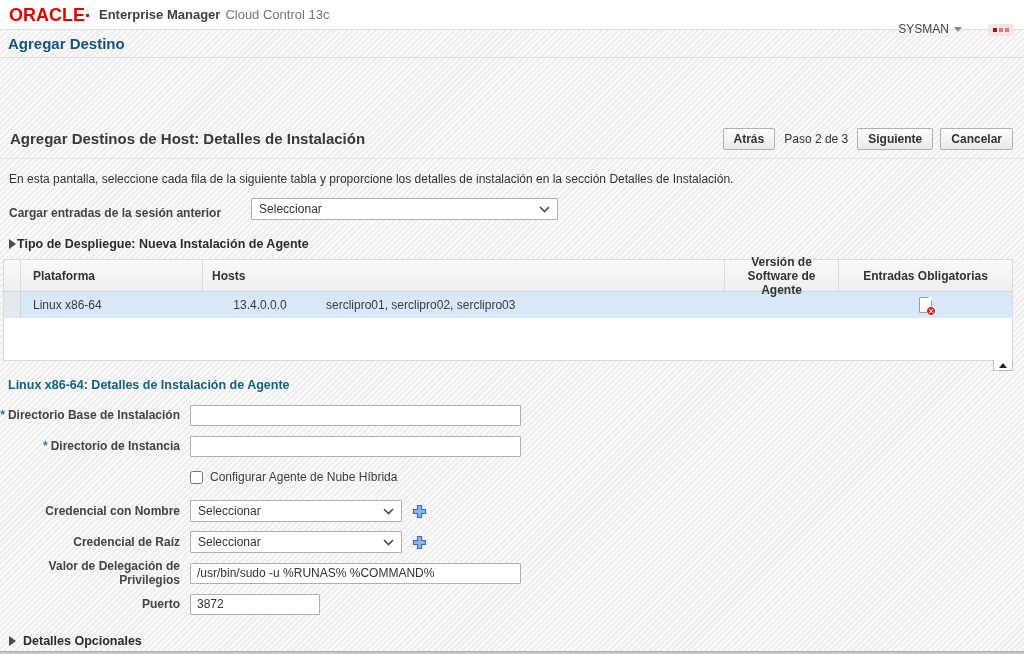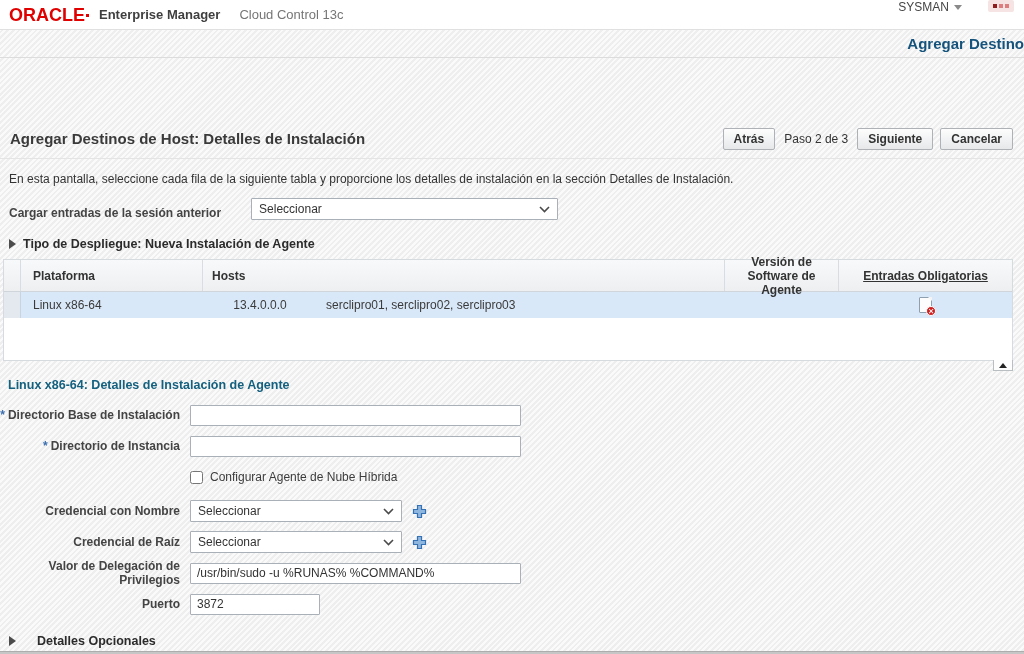--- a/index.html
+++ b/index.html
@@ -8,33 +8,33 @@
   #app { position:relative; width:1024px; height:654px; overflow:hidden;
          background-color:#f4f4f4;
          background-image:repeating-linear-gradient(135deg, rgba(255,255,255,.55) 0 2px, rgba(0,0,0,0.025) 2px 4px); }
 
   
   .topbar { position:absolute; left:0; top:0; width:1024px; height:30px; background:#fff;
             border-bottom:1px solid #e0e0e0; display:flex; align-items:center; }
   .brand { margin-left:9px; font-size:18px; font-weight:bold; color:#e00000; letter-spacing:0; line-height:1; }
   .brand-mark { display:inline-block; width:3px; height:3px; background:#e00000; vertical-align:top; margin:2px 0 0 1px; }
   .product { margin-left:10px; font-size:13px; font-weight:bold; color:#3f3f3f; }
-  .edition { margin-left:19px; font-size:13px; color:#757575; }
-  .topbar-right { position:absolute; right:10px; top:0; height:36px; display:flex; align-items:flex-start; gap:26px; }
+  .edition { margin-left:5px; font-size:13px; color:#757575; }
+  .topbar-right { position:absolute; right:10px; top:0; height:36px; display:flex; align-items:flex-end; gap:26px; }
   .user-menu { display:flex; align-items:center; gap:5px; cursor:pointer; }
   .user-name { font-size:12px; color:#444; }
   .caret-down { width:0; height:0; border-left:4px solid transparent; border-right:4px solid transparent; border-top:5px solid #8a8a8a; }
   .dots-menu { width:26px; height:12px; background:#f6e3e3; border-radius:2px; display:flex; align-items:center; justify-content:center; gap:2px; cursor:pointer; }
   .dots-menu i { display:block; width:4px; height:4px; }
   .dots-menu i:nth-child(1){ background:#8f1d1d; }
   .dots-menu i:nth-child(2){ background:#dd7d7d; }
   .dots-menu i:nth-child(3){ background:#dd7d7d; }
 
   
-  .titlebar { position:absolute; left:0; top:30px; width:1024px; height:28px; border-bottom:1px solid #dcdcdc; display:flex; align-items:center;justify-content:flex-end; }
+  .titlebar { position:absolute; left:0; top:30px; width:1024px; height:28px; border-bottom:1px solid #dcdcdc; display:flex; align-items:center; }
   .page-title { margin-left:8px; font-size:15px; font-weight:bold; color:#15537c; }
 
   
   .train { position:absolute; left:0; top:58px; width:1024px; height:62px; }
   .train-track { position:absolute; left:57px; top:14px; width:239px; height:7px; border-radius:4px;
                  background:linear-gradient(90deg,#b3b7ba,#d8dadc); box-shadow:inset 0 1px 1px rgba(0,0,0,.15); }
   .step-dot { position:absolute; border-radius:50%; }
   .dot-visited { left:54px; top:10px; width:11px; height:11px; background:#fff; border:2px solid #4d8ec9; box-shadow:0 0 0 2px #dcdcdc; }
   .dot-current { left:169px; top:9px; width:13px; height:13px; background:#1272ba; border:2px solid #e9f0f7; box-shadow:0 0 0 1px #c4c8cc; }
   .dot-future  { left:287px; top:10px; width:11px; height:11px; background:#ececec; border:2px solid #c2c2c2; }
@@ -53,36 +53,36 @@
 
   
   .intro { position:absolute; left:9px; top:172px; font-size:12px; color:#333; }
   .session-row { position:absolute; left:9px; top:198px; display:flex; align-items:flex-end;gap:20px; }
   .session-label { font-weight:bold; color:#444; }
   .fake-select { height:22px; background:#fff; border:1px solid #a9b0b7; border-radius:1px;
                  display:flex; align-items:center; justify-content:space-between; padding:0 7px; cursor:pointer; color:#333; }
   .session-select { width:307px; margin-left:10px; }
 
   
-  .deploy-header { position:absolute; left:9px; top:237px; display:flex; align-items:center; gap:7px; }
+  .deploy-header { position:absolute; left:9px; top:237px; display:flex; align-items:center; gap:1px; }
   .disc-arrow { width:0; height:0; border-top:5px solid transparent; border-bottom:5px solid transparent; border-left:7px solid #4c4c4c; cursor:pointer; }
   .disc-title { font-weight:bold; color:#2b2b2b; font-size:12.5px; }
 
   
   .tbl { position:absolute; left:3px; top:259px; width:1010px; height:102px; background:#fff; border:1px solid #d6dbe0; }
   .tbl-header { display:flex; height:32px; background:linear-gradient(#f8f9fa,#edeff1); border-bottom:1px solid #cfd5da; }
   .th { display:flex; align-items:center; font-weight:bold; color:#333; border-right:1px solid #d9dde1; padding:0 6px; }
   .th:last-child { border-right:none; }
   .tbl-row { display:flex; height:26px; background:#d9e8f8; }
   .td { display:flex; align-items:center; padding:0 6px; color:#3a3a3a; }
   .c-sel { width:17px; padding:0; }
   .c-plat { width:182px; padding-left:12px; }
   .c-ver { width:114px; justify-content:center; text-align:center; }
   .c-hosts { width:522px; padding-left:9px; }
-  .c-req { flex:1; justify-content:center; text-align:center;text-decoration:underline; }
+  .c-req { flex:1; justify-content:center; text-align:center; }
   .row-sel { background:#e3e9ef; border-right:1px solid #c8d4df; }
   .doc-icon { position:relative; width:13px; height:16px; background:#fdfdfd; border:1px solid #8ea0b0; border-radius:1px; cursor:pointer; }
   .doc-fold { position:absolute; right:-1px; top:-1px; width:0; height:0; border-left:4px solid transparent; border-top:4px solid #f4f4f4; }
   .doc-badge { position:absolute; right:-5px; bottom:-4px; width:10px; height:10px; background:#cc1f1f; border:1px solid #fff; border-radius:50%;
                color:#fff; font-size:8px; font-weight:bold; line-height:9px; text-align:center; }
   .notch { position:absolute; left:993px; top:360px; width:20px; height:11px; background:#fdfdfd;
            border:1px solid #b9bec3; border-top:none; display:flex; align-items:center; justify-content:center; cursor:pointer; }
   .notch-arrow { width:0; height:0; border-left:4px solid transparent; border-right:4px solid transparent; border-bottom:5px solid #222; }
 
   
@@ -95,21 +95,21 @@
          font-family:"Liberation Sans","DejaVu Sans",sans-serif; background:#fff; }
   .w-330 { width:331px; }
   .w-130 { width:130px; }
   .cred-select { width:212px; }
   .add-btn { margin-left:10px; cursor:pointer; display:flex; align-items:center; }
   .chk-row { margin-top:4px; margin-bottom:12px; }
   .chk-spacer { width:190px; }
   .chk { width:13px; height:13px; margin-right:7px; accent-color:#fff; }
   .chk-label { color:#3c3c3c; }
 
-  .optional-header { position:absolute; left:9px; top:634px; display:flex; align-items:center; gap:21px; }
+  .optional-header { position:absolute; left:9px; top:634px; display:flex; align-items:center; gap:7px; }
   .bottom-strip { position:absolute; left:0; bottom:0; width:1024px; height:3px; background:#c6c6c6; border-top:1px solid #adadad; }
 </style>
 </head>
 <body>
 
 <div id="app">
 
   <div class="topbar">
     <span class="brand">ORACLE</span>
       <span class="brand-mark"></span>

